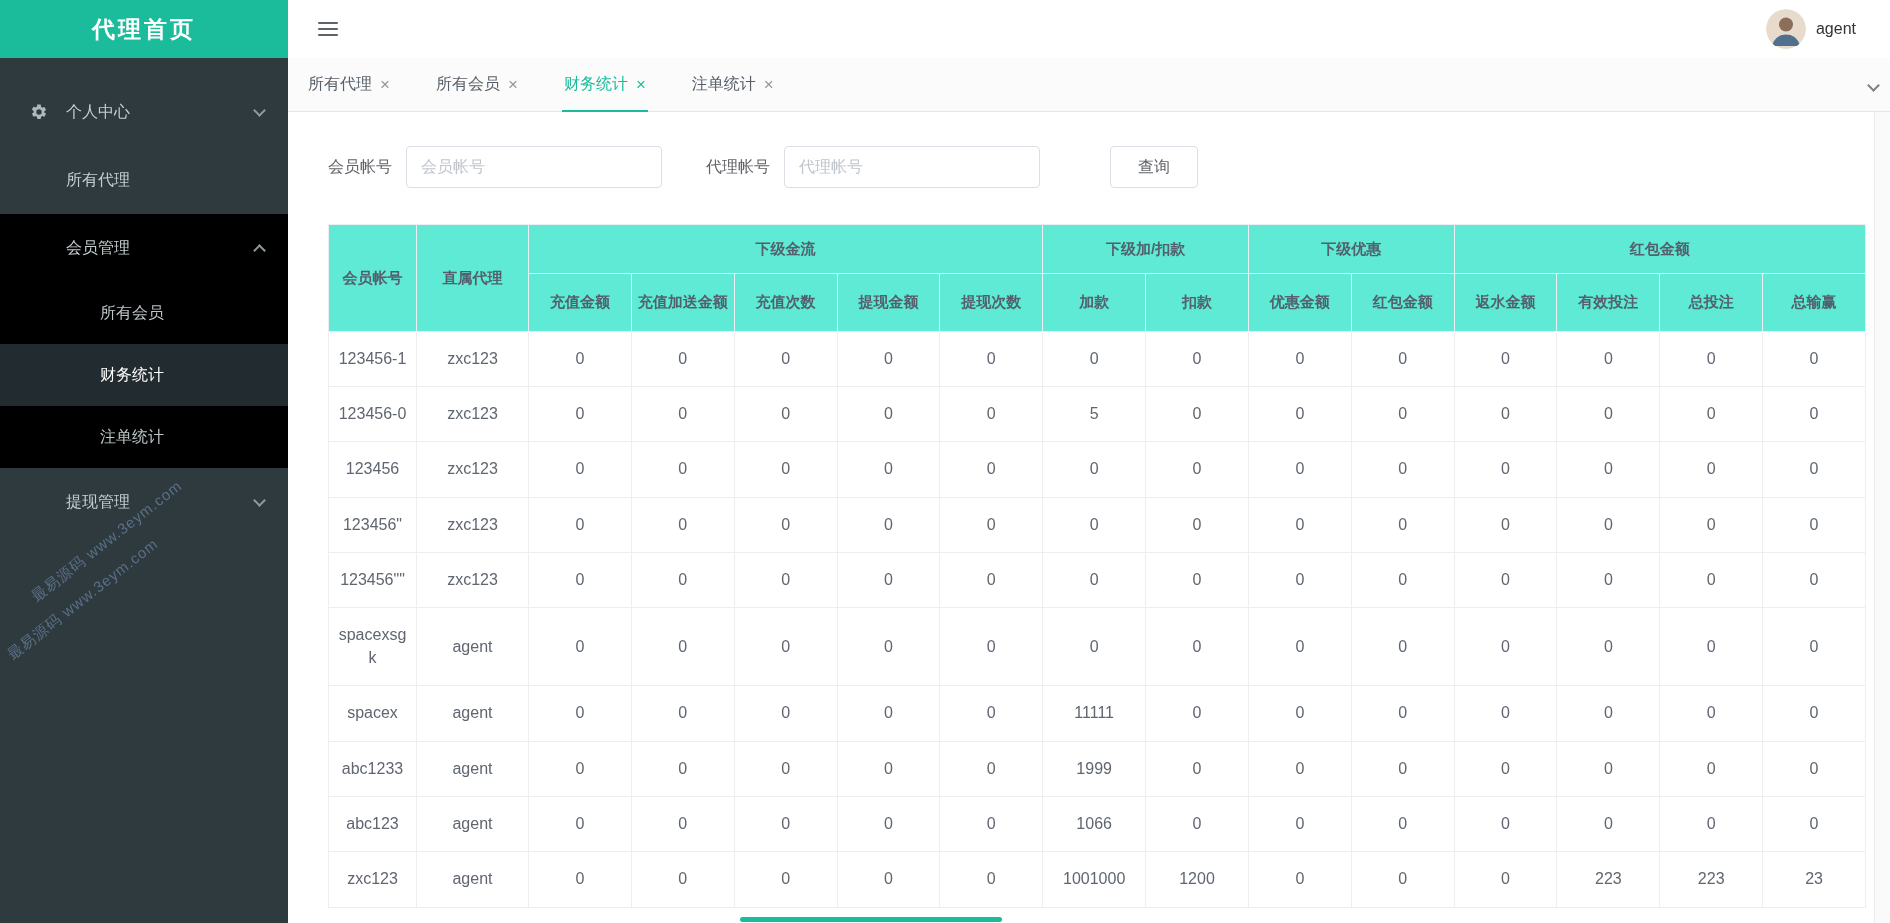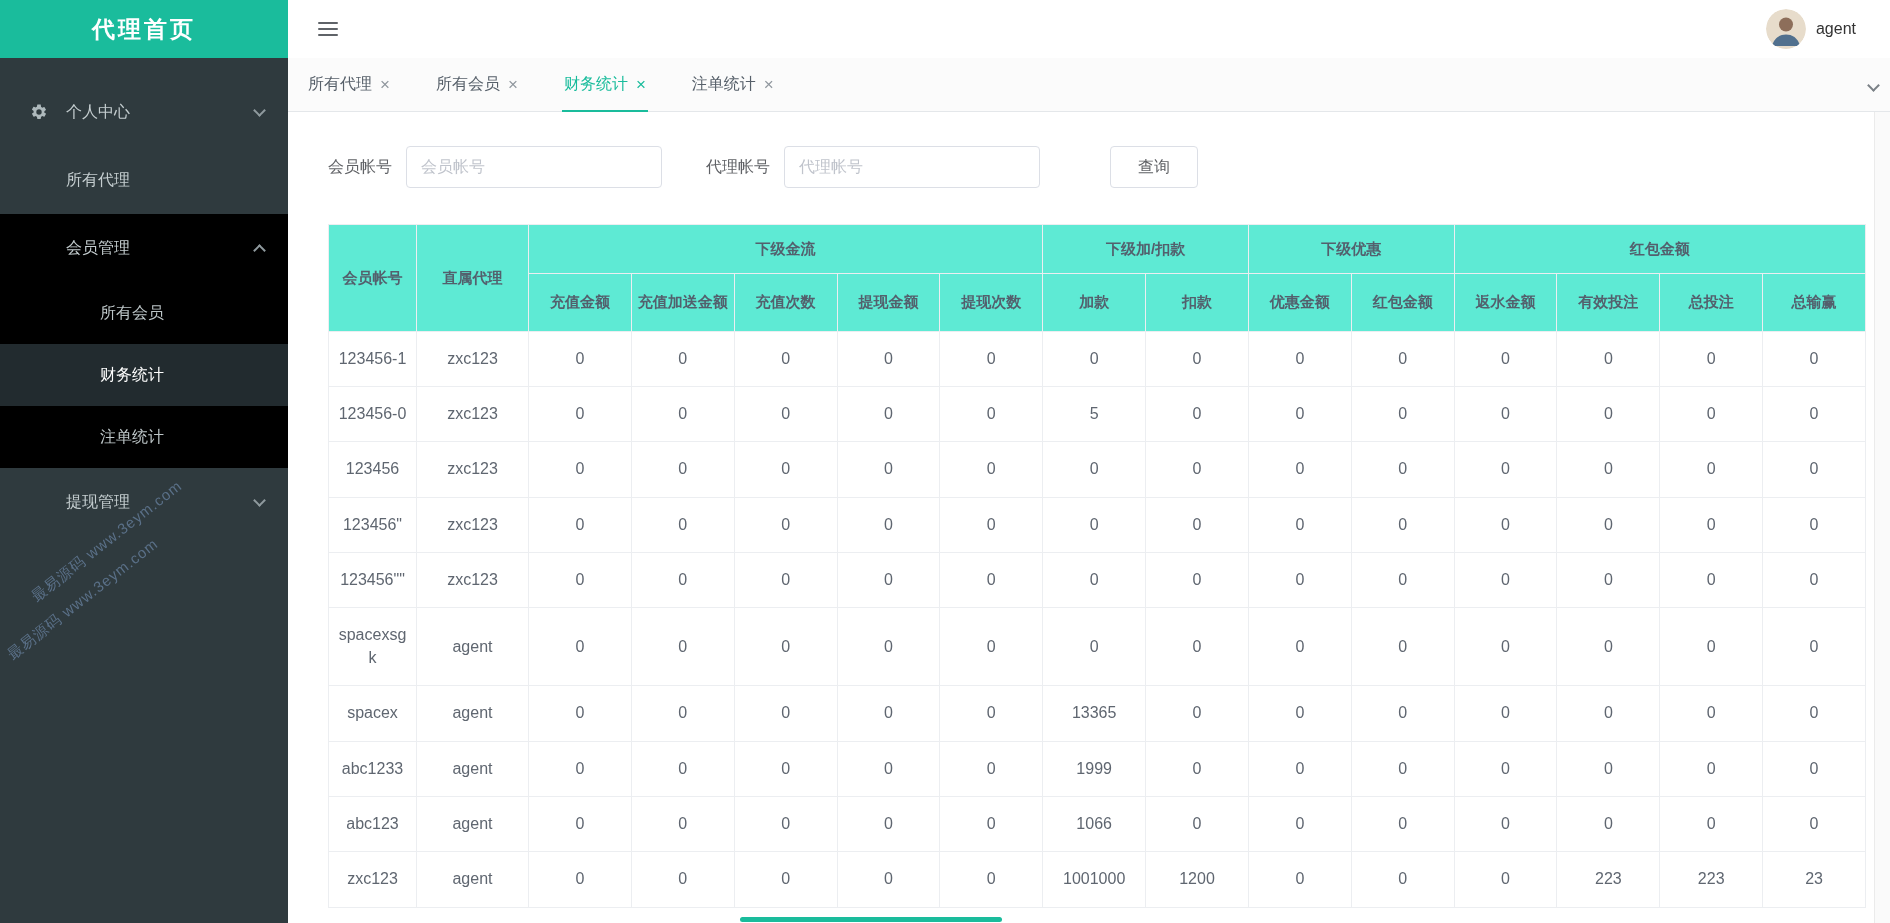--- a/index.html
+++ b/index.html
@@ -367,21 +367,21 @@
               <td>0</td>
             </tr>
             <tr>
               <td>spacex</td>
               <td>agent</td>
               <td>0</td>
               <td>0</td>
               <td>0</td>
               <td>0</td>
               <td>0</td>
-              <td>13365</td>
+              <td>11111</td>
               <td>0</td>
               <td>0</td>
               <td>0</td>
               <td>0</td>
               <td>0</td>
               <td>0</td>
               <td>0</td>
             </tr>
             <tr>
               <td>abc1233</td>

